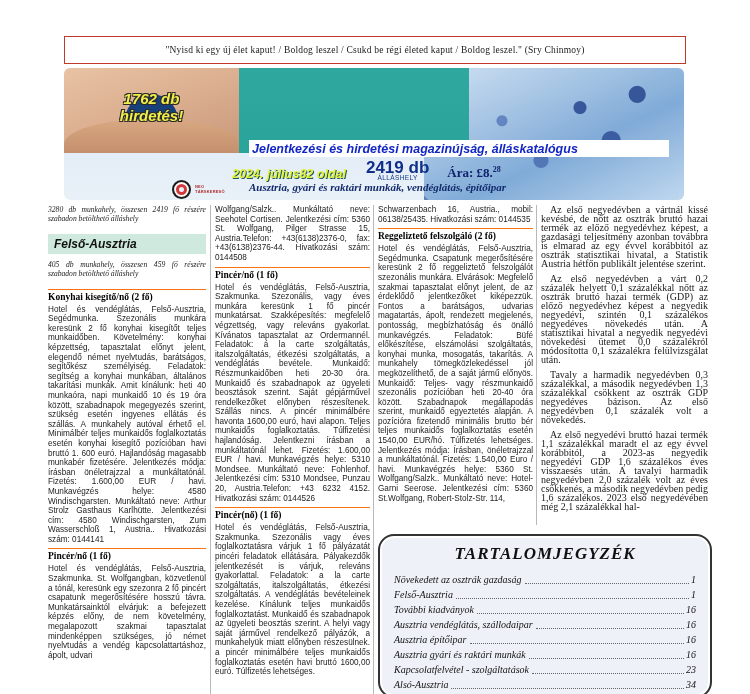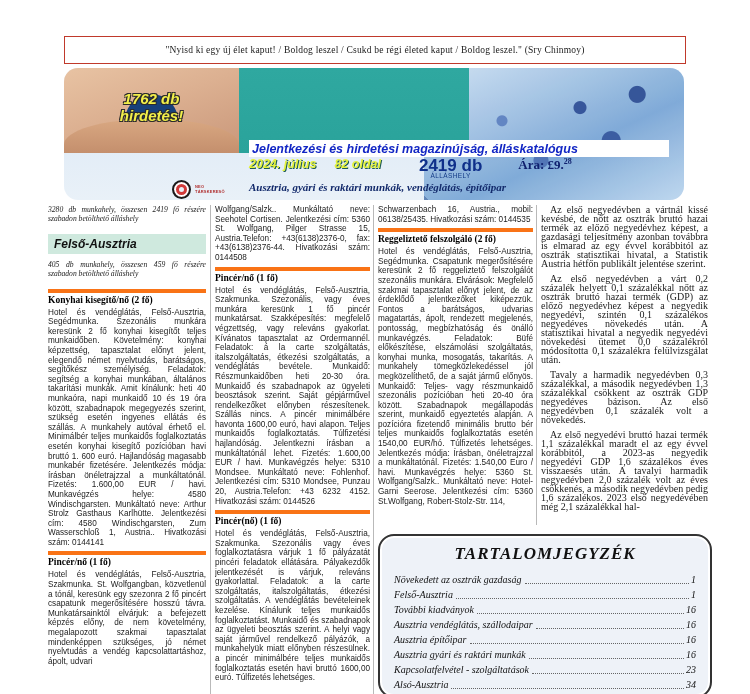--- a/index.html
+++ b/index.html
@@ -18,21 +18,21 @@
     display:flex;align-items:center;justify-content:center;
   }
   .quote-text{
     font-family:"Liberation Serif",serif;
     font-size:9.5px;color:#1a1a1a;letter-spacing:.2px;white-space:nowrap;
   }
 
   
   .masthead{
     position:absolute;left:64px;top:68px;width:620px;height:132px;
-    overflow:hidden;border-radius:14px;
+    overflow:hidden;border-radius:6px;
     background:linear-gradient(180deg,#eaf3fb 0%,#dfeaf6 40%,#e9f1f8 100%);
   }
   .mast-map{
     position:absolute;right:0;top:0;width:260px;height:132px;
     background:
       radial-gradient(circle at 60% 30%, #2e4f96 0 6px, transparent 7px),
       radial-gradient(circle at 72% 55%, #33569d 0 9px, transparent 10px),
       radial-gradient(circle at 45% 70%, #4a6fb3 0 7px, transparent 8px),
       radial-gradient(circle at 82% 20%, #2d4d94 0 8px, transparent 9px),
       radial-gradient(circle at 30% 40%, #5c81c0 0 5px, transparent 6px),
@@ -76,22 +76,22 @@
   }
   .mast-subtitle{
     position:absolute;left:185px;top:72px;width:420px;height:17px;
     background:#fff;display:flex;align-items:center;
   }
   .mast-subtitle span{
     font-family:"Liberation Sans",sans-serif;font-style:italic;font-weight:bold;
     font-size:12.5px;color:#1226c4;white-space:nowrap;padding-left:3px;
   }
   .mast-row2{
-    position:absolute;left:185px;top:89px;width:440px;height:24px;
-    display:flex;align-items:flex-start;gap:18px;
+    position:absolute;left:168px;top:89px;width:440px;height:24px;
+    display:flex;align-items:flex-end;gap:0;
   }
   .mast-date,.mast-pages{
     font-family:"Liberation Sans",sans-serif;font-style:italic;font-weight:bold;
     font-size:12.5px;color:#e4f23a;
     text-shadow:1px 1px 0 #1d5a55;
   }
   .mast-count-wrap{
     position:relative;margin-left:20px;text-align:center;line-height:1;
   }
   .mast-count{
@@ -164,21 +164,21 @@
     font-family:"Liberation Sans",sans-serif;font-weight:bold;font-style:italic;
     font-size:12px;padding:3px 6px;margin:8px 0 6px 0;
   }
   .stat-line{
     font-family:"Liberation Serif",serif;font-style:italic;font-size:7.6px;
     line-height:9.4px;text-align:justify;color:#222;margin:0 0 10px 0;
   }
   .job-title{
     font-family:"Liberation Serif",serif;font-weight:bold;font-size:9.5px;
     line-height:11px;color:#000;margin:3px 0 2px 0;
-    border-top:4px solid #f97316;padding-top:2px;
+    border-top:1px solid #f97316;padding-top:2px;
   }
 
   
   .art-title{
     font-family:"Liberation Serif",serif;font-weight:bold;
     font-size:19px;line-height:21px;color:#c2182b;text-align:center;
     margin:0 0 7px 0;
   }
   .art-p{
     font-family:"Liberation Serif",serif;font-size:10px;line-height:9px;
@@ -233,21 +233,21 @@
     </div>
 
     <div class="mast-row2">
       <div class="mast-date">2024. július</div>
       <div class="mast-pages">82 oldal</div>
       <div class="mast-count-wrap">
         <span class="mast-count">2419 db</span>
         <span class="mast-count-label">ÁLLÁSHELY</span>
       </div>
       <div class="mast-price">
-        <span>Ára: £9.</span><sup>28</sup>
+        <span>Ára: £8.</span><sup>28</sup>
       </div>
     </div>
 
     <div class="mast-tagline">Ausztria, gyári és raktári munkák, vendéglátás, építőipar</div>
 
     <div class="mast-title">
       <span>Munkaajánlat</span>
     </div>
   </div>
 

